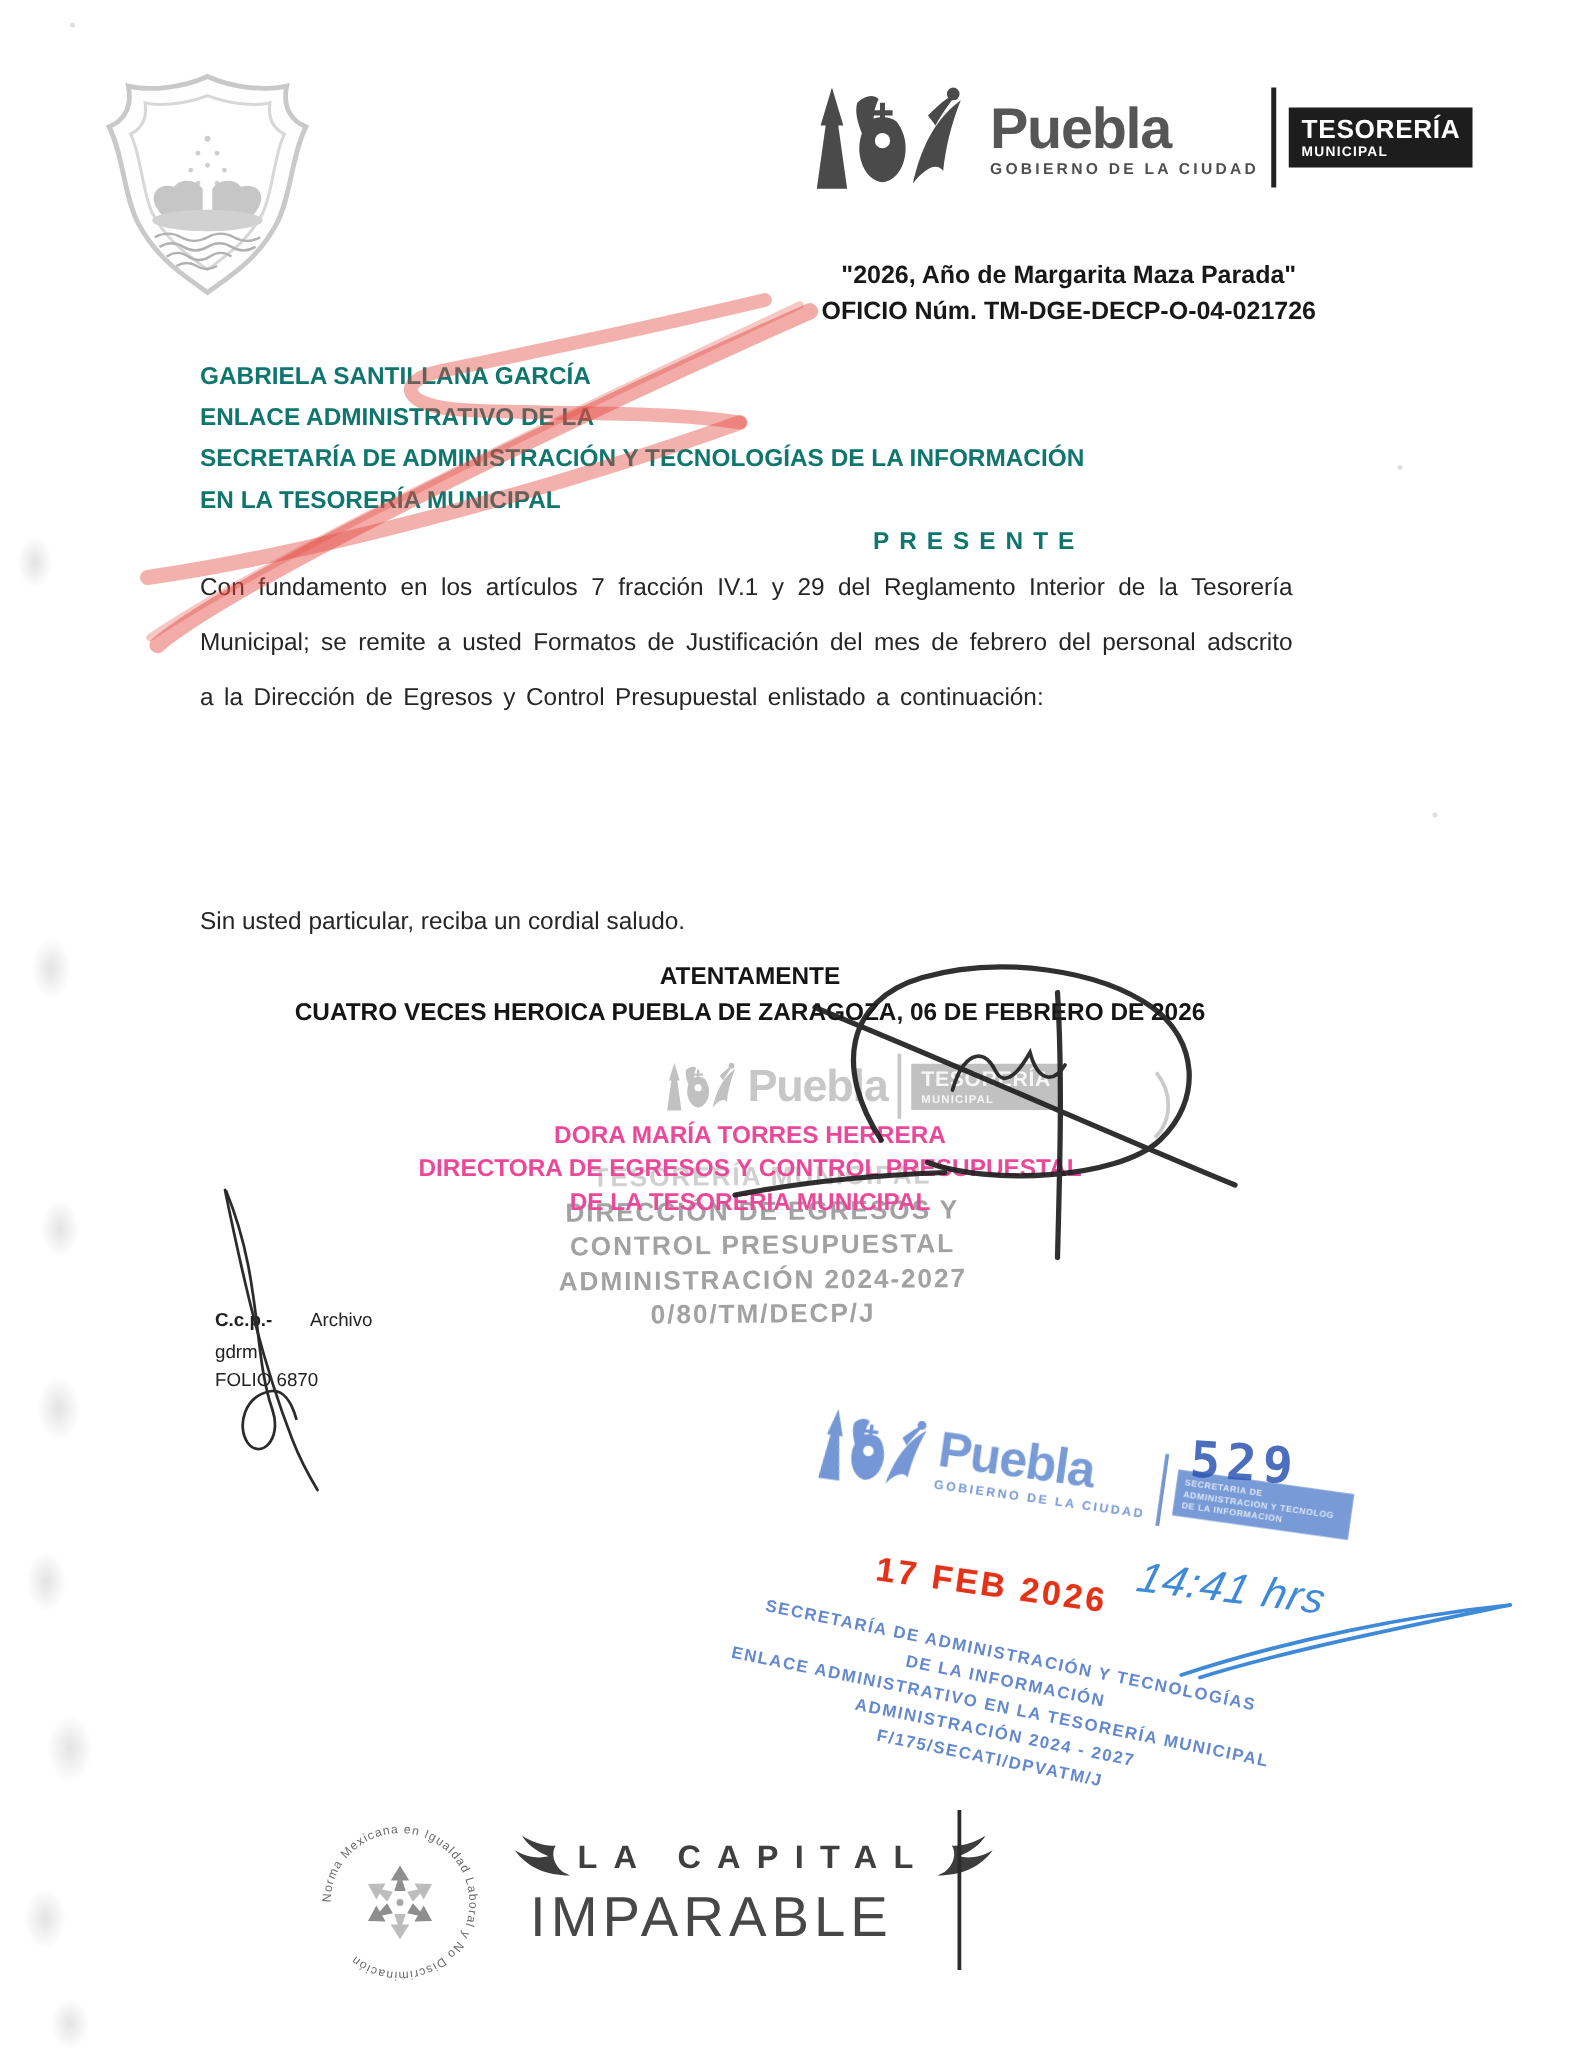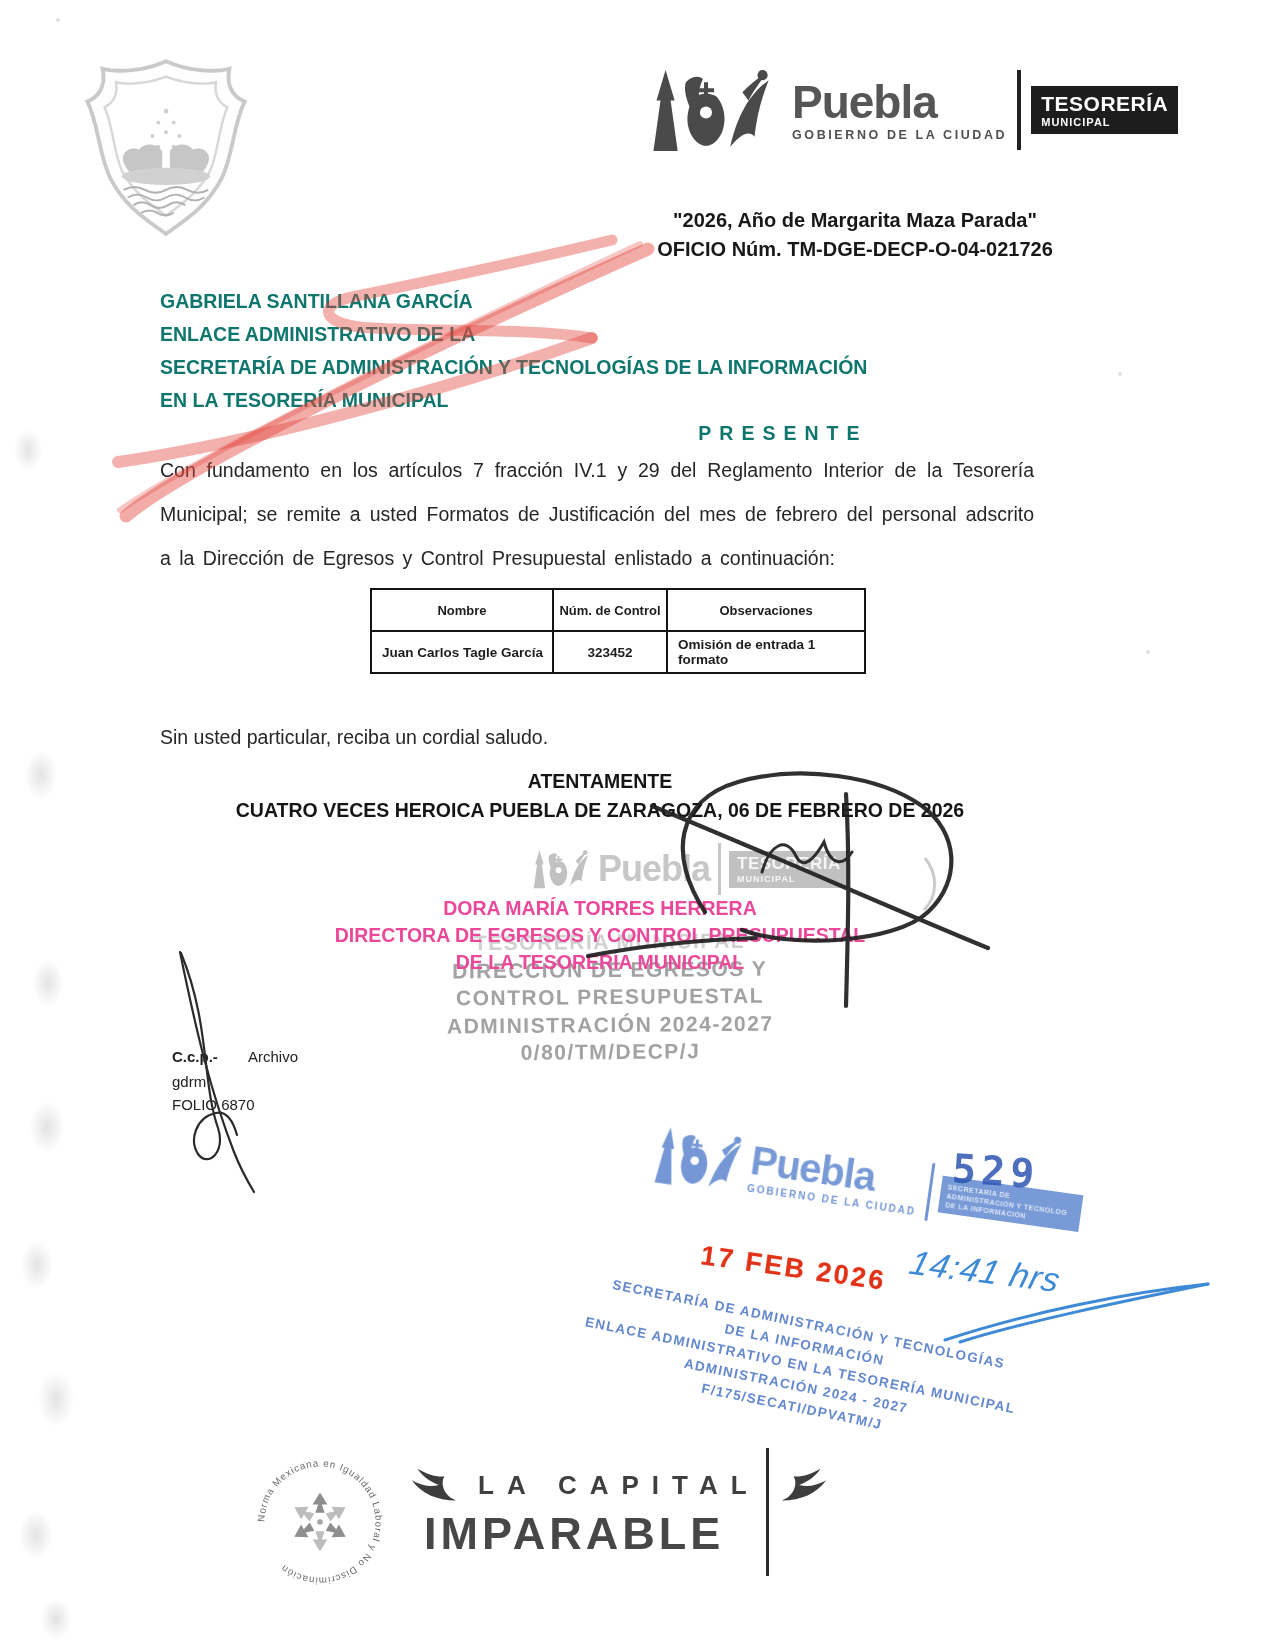--- a/index.html
+++ b/index.html
@@ -59,23 +59,23 @@
   .bl-box div{font-size:7px;font-weight:bold;letter-spacing:.5px;margin-top:2px;white-space:nowrap;overflow:hidden;}
   .stamp-number{left:952px;top:1148px;font-family:"DejaVu Sans Mono",monospace;font-weight:bold;font-size:40px;
       color:#2d55b2;letter-spacing:5px;transform:rotate(4deg);opacity:.85;}
   .stamp-date{left:700px;top:1253px;font-weight:bold;font-size:27px;color:#e23318;letter-spacing:2.5px;
       transform:rotate(8deg);text-shadow:0 0 1px rgba(226,51,24,.55);}
   .stamp-time{left:910px;top:1252px;font-size:34px;font-style:italic;color:#3f8ad6;
       transform:rotate(7deg) skewX(-8deg);letter-spacing:1px;}
   .bluestamp-text{left:556px;top:1262px;width:520px;text-align:center;color:#5b82cb;font-weight:bold;
       font-size:13.5px;line-height:21px;letter-spacing:1.3px;transform:rotate(11.5deg);transform-origin:left top;opacity:.95;}
   
-  .capital{left:408px;top:1468px;display:flex;align-items:center;gap:20px;}
+  .capital{left:408px;top:1468px;display:flex;align-items:center;gap:4px;}
   .cap-top{font-weight:bold;font-size:26px;letter-spacing:13px;color:#3f3f3f;}
-  .cap-bottom{left:424px;top:1508px;font-weight:bold;font-size:45px;letter-spacing:4px;color:#474747;}
+  .cap-bottom{left:424px;top:1508px;font-weight:normal;font-size:45px;letter-spacing:4px;color:#474747;}
   .vline{left:766px;top:1448px;width:2.5px;height:128px;background:#2b2b2b;}
   
   .blot{border-radius:50%;background:radial-gradient(closest-side,rgba(175,175,175,.35),rgba(175,175,175,0) 70%);}
   .speck{width:4px;height:4px;border-radius:50%;background:#c9c9c9;opacity:.6;}
   svg{display:block;}
   .marks{left:0;top:0;pointer-events:none;z-index:4;}
 </style>
 </head>
 <body>
 
@@ -153,34 +153,20 @@
   <div class="abs recipient">
     <div>GABRIELA SANTILLANA GARCÍA</div>
     <div>ENLACE ADMINISTRATIVO DE LA</div>
     <div>SECRETARÍA DE ADMINISTRACIÓN Y TECNOLOGÍAS DE LA INFORMACIÓN</div>
     <div>EN LA TESORERÍA MUNICIPAL</div>
     <div class="presente">PRESENTE</div>
   </div>
 
   <div class="abs bodytxt">Con fundamento en los artículos 7 fracción IV.1 y 29 del Reglamento Interior de la Tesorería Municipal; se remite a usted Formatos de Justificación del mes de febrero del personal adscrito a la Dirección de Egresos y Control Presupuestal enlistado a continuación:</div>
 
-  <table class="abs doc-table">
-    <tbody>
-        <tr>
-      <th class="c-name">Nombre</th>
-      <th class="c-ctrl">Núm. de Control</th>
-      <th class="c-obs">Observaciones</th>
-    </tr>
-    <tr>
-      <td class="td-name">Juan Carlos Tagle García</td>
-      <td class="td-ctrl">323452</td>
-      <td class="td-obs">Omisión de entrada 1 formato</td>
-    </tr>
-  </tbody>
-    </table>
 
   <div class="abs closing">Sin usted particular, reciba un cordial saludo.</div>
 
   <div class="abs centerband att">ATENTAMENTE</div>
   <div class="abs centerband pdate">CUATRO VECES HEROICA PUEBLA DE ZARAGOZA, 06 DE FEBRERO DE 2026</div>
 
   <div class="abs graystamp-logo">
     <svg class="g-icon" width="62" height="48" viewBox="0 0 130 95">
         <use href="#puebla-icon"></use>
       </svg>

